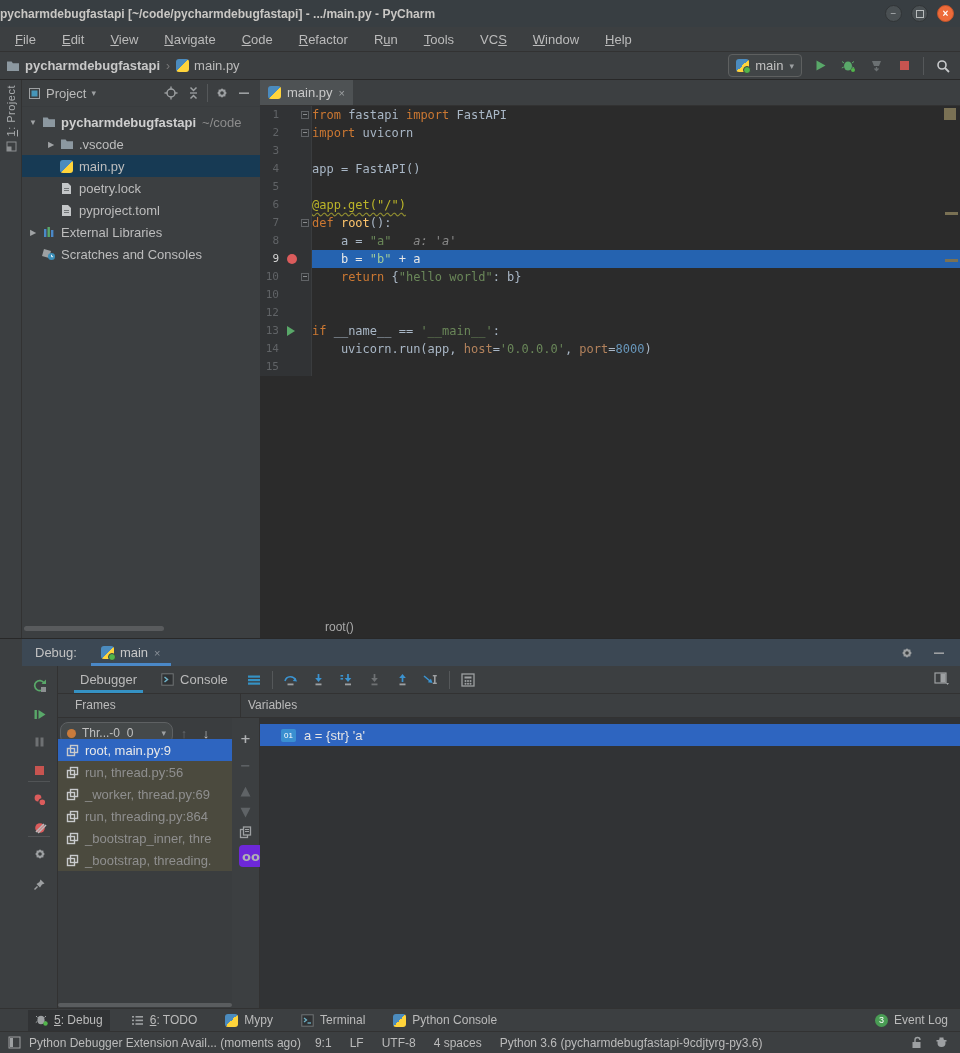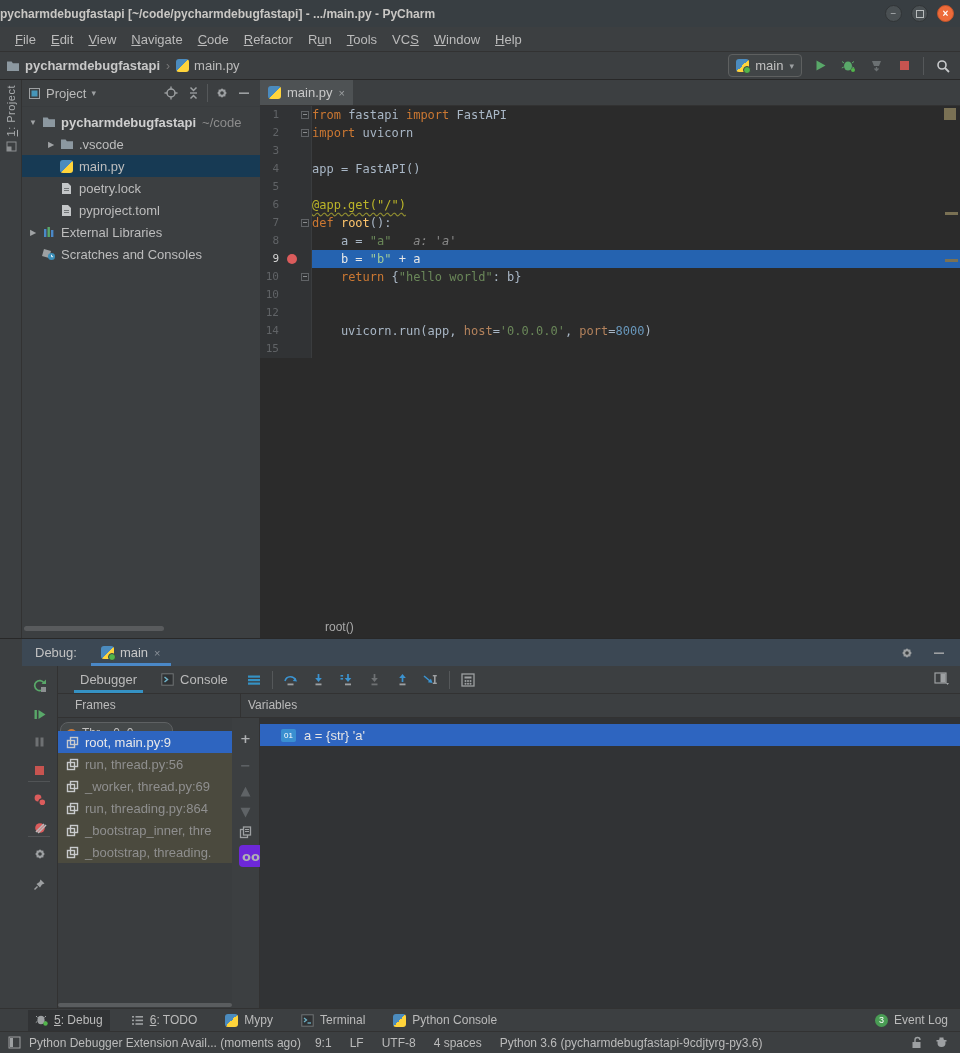--- a/index.html
+++ b/index.html
@@ -12,21 +12,21 @@
   .titlebar{left:0;top:0;width:960px;height:27px;background:#383E42;border-bottom:1px solid #2a2e30;
             display:flex;align-items:center;justify-content:flex-start}
   .titlebar .ttl{font-weight:bold;color:#C9C7C4;font-size:12px}
   .winbtns{position:absolute;right:6px;top:5px;display:flex;gap:9px;align-items:center}
   .wbtn{width:17px;height:17px;border-radius:50%;background:#4A5053;border:1px solid #303436;
         display:flex;align-items:center;justify-content:center;font-size:10px;color:#b8bcbd;box-sizing:border-box}
   .wbtn.close{background:#ED6B3A;border-color:#c4542a;color:#fff;font-weight:bold}
   .wbtn .sq{width:6px;height:6px;border:1px solid #b8bcbd}
   
   .menubar{left:0;top:27px;width:960px;height:25px;background:#3C3F41;display:flex;align-items:center;
-           padding-left:8px;box-sizing:border-box;gap:1px;font-size:13px;border-bottom:1px solid #323232}
+           padding-left:8px;box-sizing:border-box;gap:12px;font-size:13px;border-bottom:1px solid #323232}
   .menu-item{padding:2px 7px;border-radius:2px;cursor:default;color:#BBBBBB}
   
   .navbar{left:0;top:52px;width:960px;height:28px;background:#3C3F41;border-bottom:1px solid #282828;
           display:flex;align-items:center;box-sizing:border-box;padding:0 6px}
   .crumbs{display:flex;align-items:center;gap:5px}
   .crumb-label{font-size:13px}
   .crumb-label.bold{font-weight:bold;color:#C8C8C8}
   .crumb-sep{color:#777;font-size:12px;margin:0 1px}
   .nav-right{margin-left:auto;display:flex;align-items:center;gap:7px}
   .runbox{display:flex;align-items:center;gap:6px;border:1px solid #5E6060;border-radius:4px;
@@ -101,21 +101,21 @@
   .pane-headers{position:absolute;left:58px;right:0;top:55px;height:24px;background:#3C3F41;border-bottom:1px solid #323232;box-sizing:border-box}
   .pane-headers .ph{position:absolute;top:4px;font-size:12px;color:#BBBBBB}
   .pane-headers .phsep{position:absolute;left:182px;top:0;bottom:0;width:1px;background:#323232}
   .frames{position:absolute;left:58px;top:79px;width:174px;bottom:0;background:#3A3D3F;overflow:hidden}
   .threadrow{position:absolute;left:2px;top:4px;display:flex;align-items:center}
   .combo{width:113px;height:22px;border:1px solid #5E6163;border-radius:8px;background:#45494A;
          display:flex;align-items:center;gap:6px;padding:0 6px;box-sizing:border-box}
   .combo .tdot{width:9px;height:9px;border-radius:50%;background:#C97B3C;flex:none}
   .combo .tname{flex:1;font-size:12px;color:#C0C0C0;white-space:nowrap;overflow:hidden}
   .updown{width:22px;text-align:center;font-size:13px}
-  .flist{position:absolute;left:0;top:13px;right:0}
+  .flist{position:absolute;left:0;top:21px;right:0}
   .frow{height:22px;display:flex;align-items:center;gap:6px;padding-left:8px;background:#4B4A3E;color:#8F8F8F;
         font-size:13px;white-space:nowrap;overflow:hidden}
   .frow.sel{background:#2E65C0;color:#E9E9E9}
   .fscroll{position:absolute;left:0;top:285px;width:174px;height:4px;background:#5A5D5F;border-radius:2px}
   .sidecol{position:absolute;left:232px;top:79px;width:28px;bottom:0;background:#3C3F41;border-right:1px solid #323232;box-sizing:border-box}
   .sidecol .sbtn{position:absolute;left:0;width:27px;height:22px;display:flex;align-items:center;justify-content:center;font-size:13px;color:#AFB1B3}
   .sidecol .sbtn.dis{color:#5F6366}
   .sidecol .sbtn.toggled{background:#6d28d9;border-radius:4px;left:7px;width:24px}
   .vars{position:absolute;left:260px;top:79px;right:0;bottom:0;background:#313335}
   .vrow{position:absolute;left:0;right:0;top:6px;height:22px;background:#2E65C0;display:flex;align-items:center;gap:8px;padding-left:21px}
@@ -488,20 +488,27 @@
           <span class="ctext"></span>
         </div>
         <div class="crow">
           <span class="gut">
             <span class="num">12</span>
           </span>
           <span class="ctext"></span>
         </div>
         <div class="crow">
           <span class="gut">
+            <span class="num">13</span>
+            <span class="runarr"></span>
+          </span>
+          <span class="ctext"><span class="tk-kw">if</span><span class="tk-pl"> __name__ == </span><span class="tk-str">'__main__'</span><span class="tk-pl">:</span></span>
+        </div>
+        <div class="crow">
+          <span class="gut">
             <span class="num">14</span>
           </span>
           <span class="ctext"><span class="tk-pl">    uvicorn.run(app, </span><span class="tk-arg">host</span><span class="tk-pl">=</span><span class="tk-str">'0.0.0.0'</span><span class="tk-pl">, </span><span class="tk-arg">port</span><span class="tk-pl">=</span><span class="tk-num">8000</span><span class="tk-pl">)</span></span>
         </div>
         <div class="crow">
           <span class="gut">
             <span class="num">15</span>
           </span>
           <span class="ctext"></span>
         </div>

